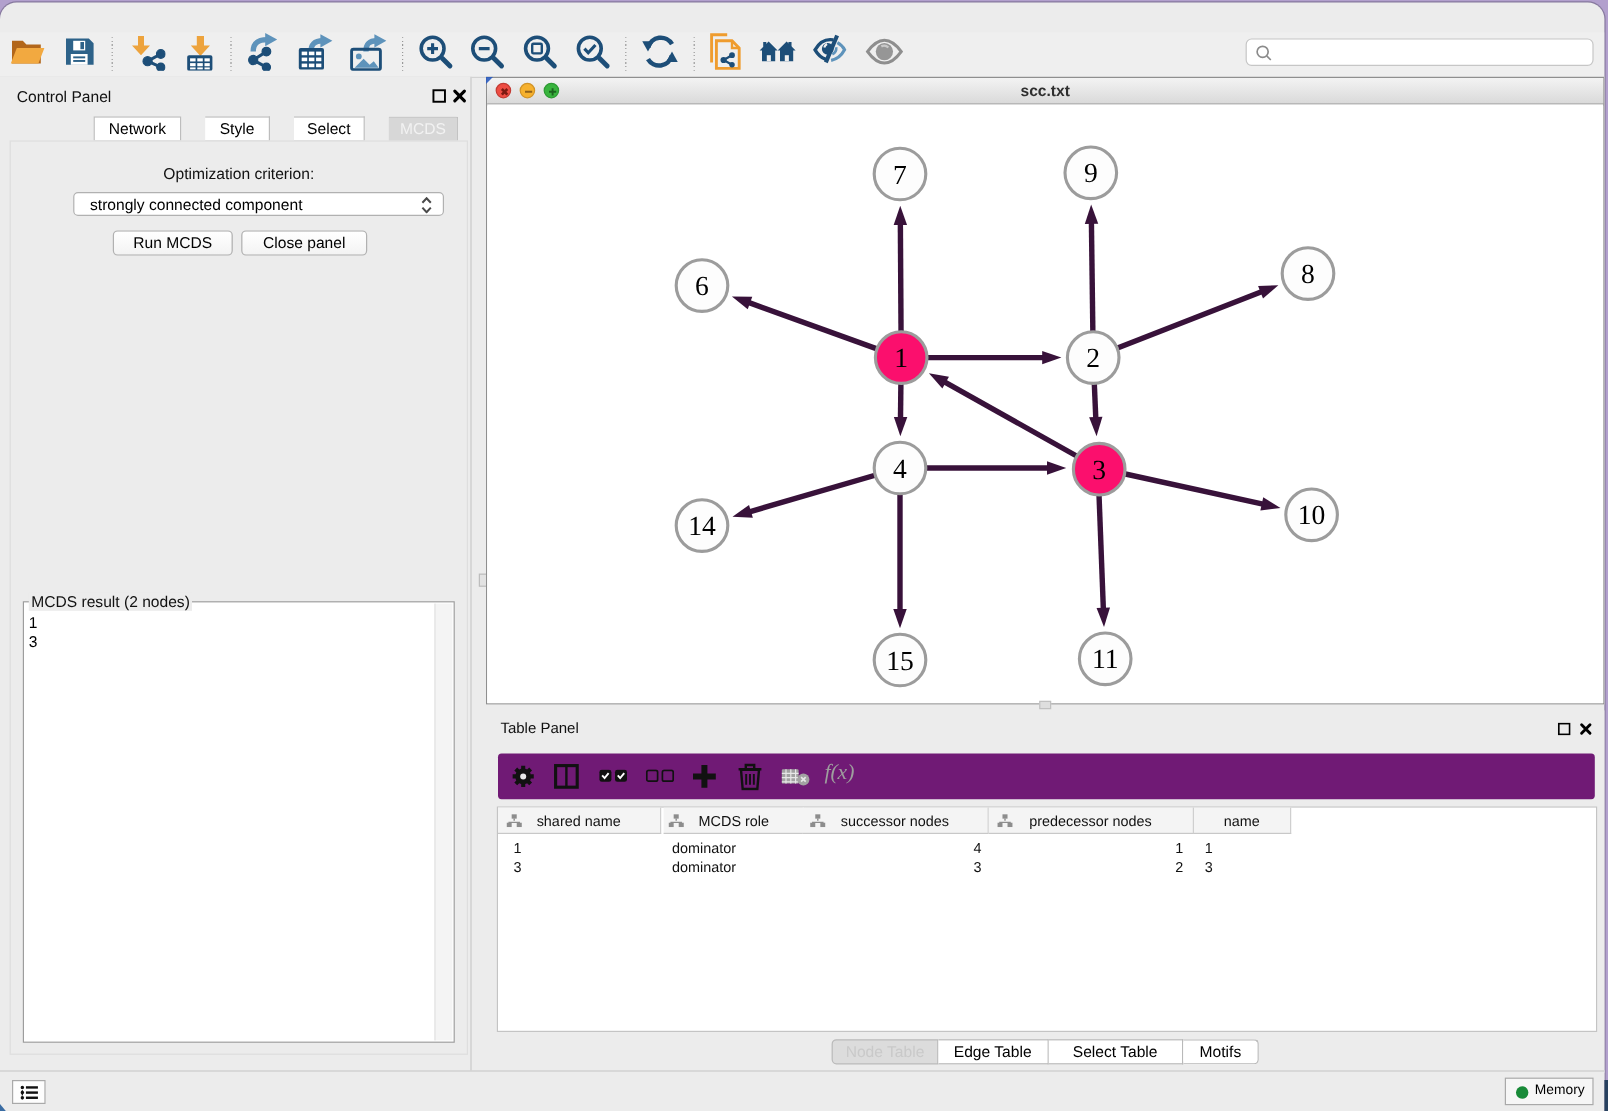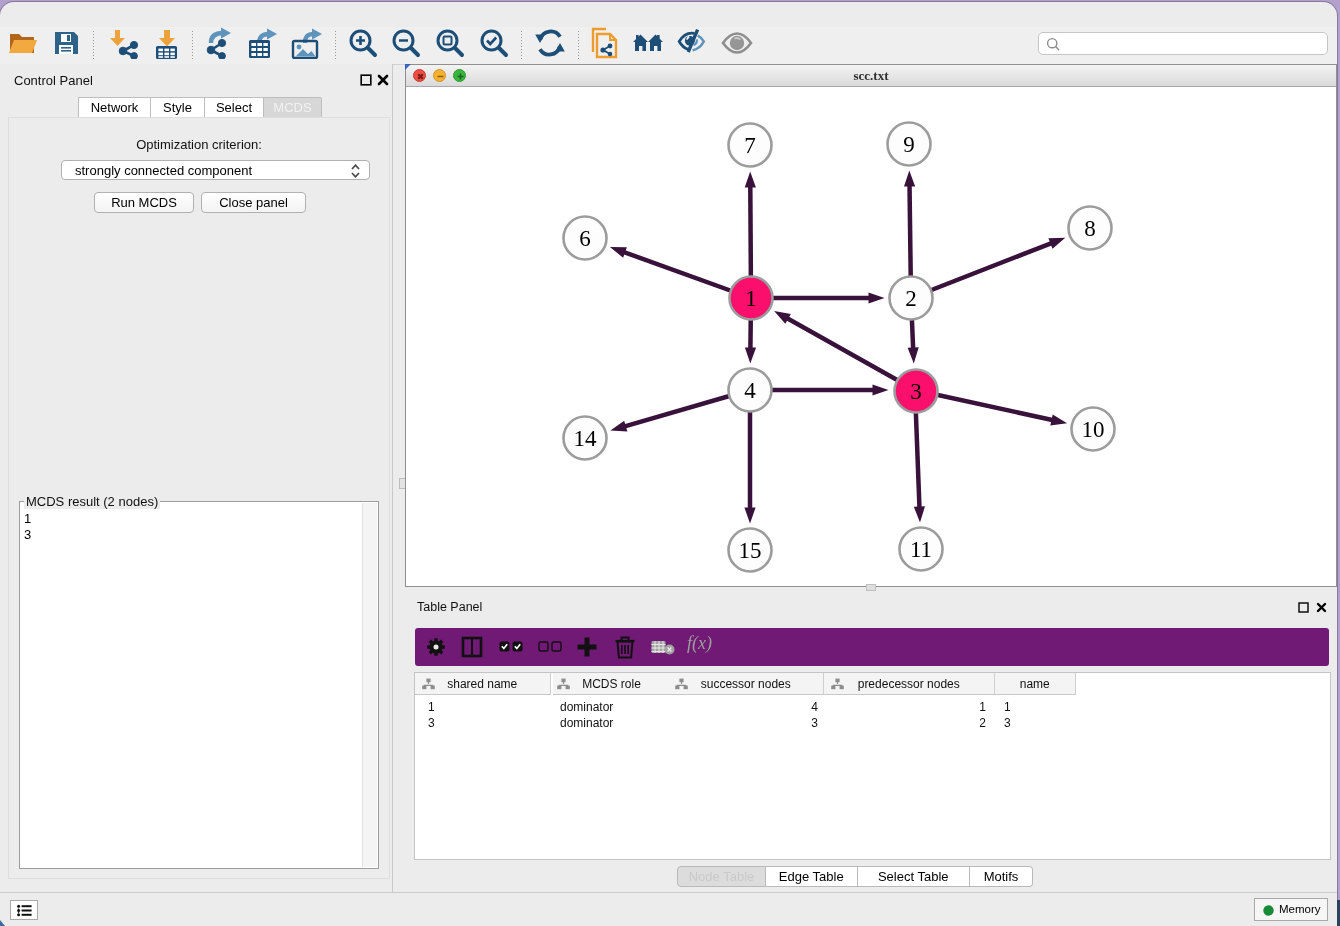--- a/index.html
+++ b/index.html
@@ -33,34 +33,34 @@
 .tab.sel { background:#d7d7d7; color:#f2f2f2; border-radius:0 2px 2px 0; }
 #cp-content { position:absolute; left:8px;top:53px; right:2px; bottom:15px;
   background:#ececec; border:1px solid #dedede; }
 .mbtn { position:absolute; height:21px; background:linear-gradient(#ffffff,#f3f3f3);
   border:1px solid #b1b1b1; border-radius:4px; font-size:13px; color:#000;
   text-align:center; line-height:19px; }
 
 #netwin { position:absolute; left:405px; top:64px; width:932px; height:523px;
   border:1px solid #8f8f8f; background:#fff; }
 #nettitle { position:absolute; left:0; top:0; right:0; height:22px;
-  background:linear-gradient(#f3f3f3,#dadada); border-bottom:1px solid #a8a8a8;font-family:Liberation Serif, serif; }
+  background:linear-gradient(#f3f3f3,#dadada); border-bottom:1px solid #a8a8a8; }
 #nettitle .b { position:absolute; top:4px; width:13px; height:13px; border-radius:50%; }
 #netcanvas { position:absolute; left:0; top:23px; right:0; bottom:0; background:#fff; }
 
 #tpanel { position:absolute; left:405px; top:592px; width:932px; height:302px; background:#ececec; }
 #ttoolbar { position:absolute; left:10px; top:36px; right:8px; height:38px;
   background:#701a75; border-radius:3px; }
 #ttable { position:absolute; left:9px; top:80px; right:6px; height:188px;
   background:#fff; border:1px solid #c4c4c4; }
 .th { position:absolute; top:0; height:22px; background:#f4f4f4;
   border-right:1px solid #cfcfcf; border-bottom:1px solid #c8c8c8;
   font-size:12px; color:#111; text-align:center; line-height:22px; }
 .td { position:absolute; font-size:12px; color:#111; height:16px; line-height:16px; }
-.btabs { position:absolute; left:272px; top:274px; display:flex; }
+.btabs { position:absolute; left:288px; top:274px; display:flex; }
 .btab { font-size:13px; height:21px; line-height:20px; text-align:center;
   background:#fff; border:1px solid #b9b9b9; border-left:none; color:#000; }
 
 #statusbar { position:absolute; left:0; bottom:0; width:1337px; height:34px;
   background:#ececec; border-top:1px solid #cbcbcb; }
 #membtn { position:absolute; right:9px; top:5px; width:74px; height:23px;
   background:#f6f6f6; border:1px solid #a9a9a9; font-size:11.5px; color:#000; }
 svg { display:block; }
 </style>
 </head>
@@ -214,21 +214,21 @@
   </div>
 </div>
 <div id="cpanel">
   <div class="ptitle abs" style="left:14px;top:9px;">Control Panel</div>
   <svg class="abs" style="left:360px;top:10px;" width="12" height="12" viewBox="0 0 12 12">
     <rect x="1.2" y="1.2" width="9.6" height="9.6" fill="none" stroke="#000" stroke-width="1.6"></rect>
   </svg>
   <svg class="abs" style="left:377px;top:10px;" width="12" height="12" viewBox="0 0 12 12">
     <path stroke="#000" stroke-width="2.6" stroke-linecap="round" d="M2 2 10 10M10 2 2 10"></path>
   </svg>
-  <div class="tabrow" style="left:78px;top:33px;">
+  <div class="tabrow" style="left:78px;top:33px;gap:20px;">
     <div class="tab first" style="width:73px;">Network</div>
     <div class="tab" style="width:54px;">Style</div>
     <div class="tab" style="width:59px;">Select</div>
     <div class="tab sel" style="width:58px;">MCDS</div>
   </div>
   <div id="cp-content">
     <div class="abs" style="left:0;right:0;top:19px;text-align:center;font-size:13px;color:#111;">Optimization criterion:</div>
     <div class="abs" style="left:35px;top:42px;width:309px;height:20px;background:#fff;border:1px solid #b1b1b1;border-radius:4px;margin-left:17px;">
       <div class="abs" style="left:13px;top:2px;font-size:13px;color:#000;">strongly connected component</div>
       <svg class="abs" style="right:8px;top:3px;" width="11" height="14" viewBox="0 0 11 14">

